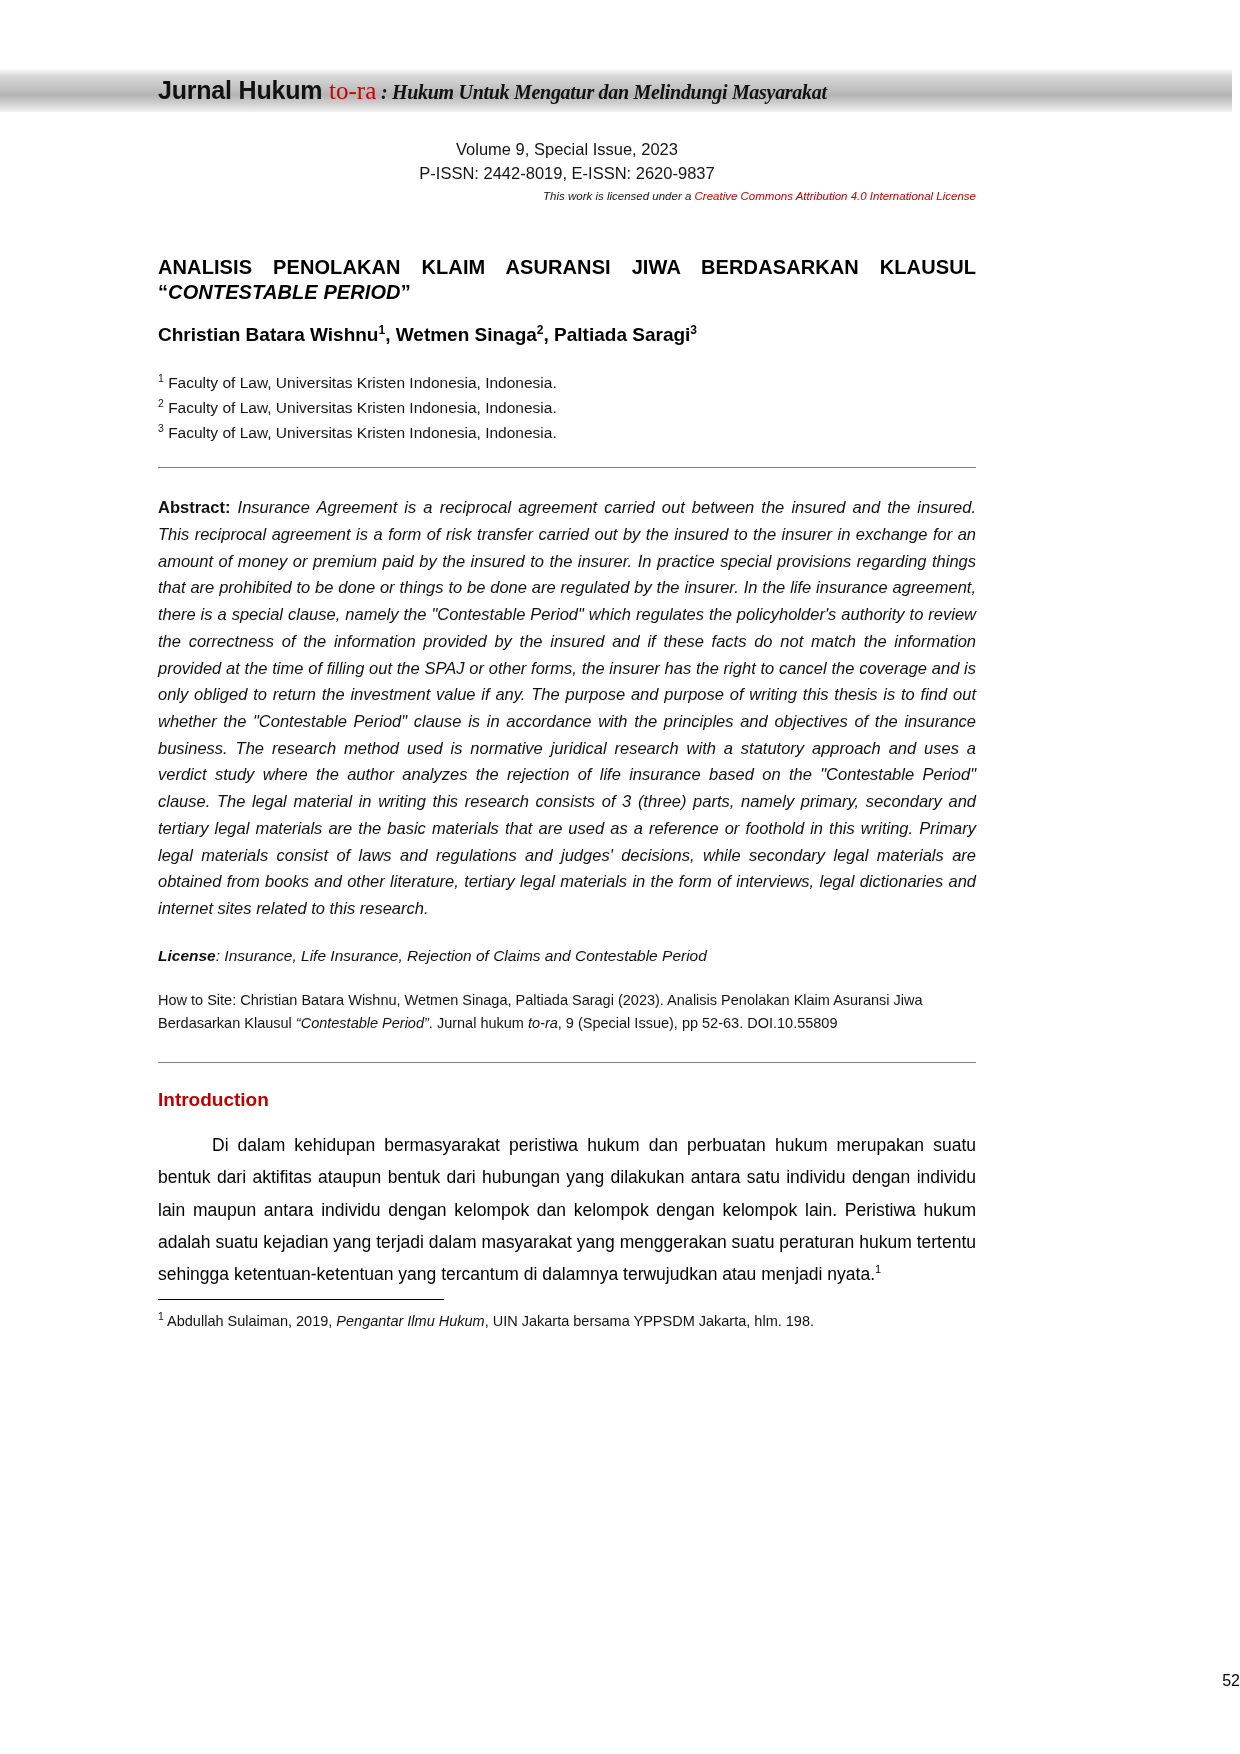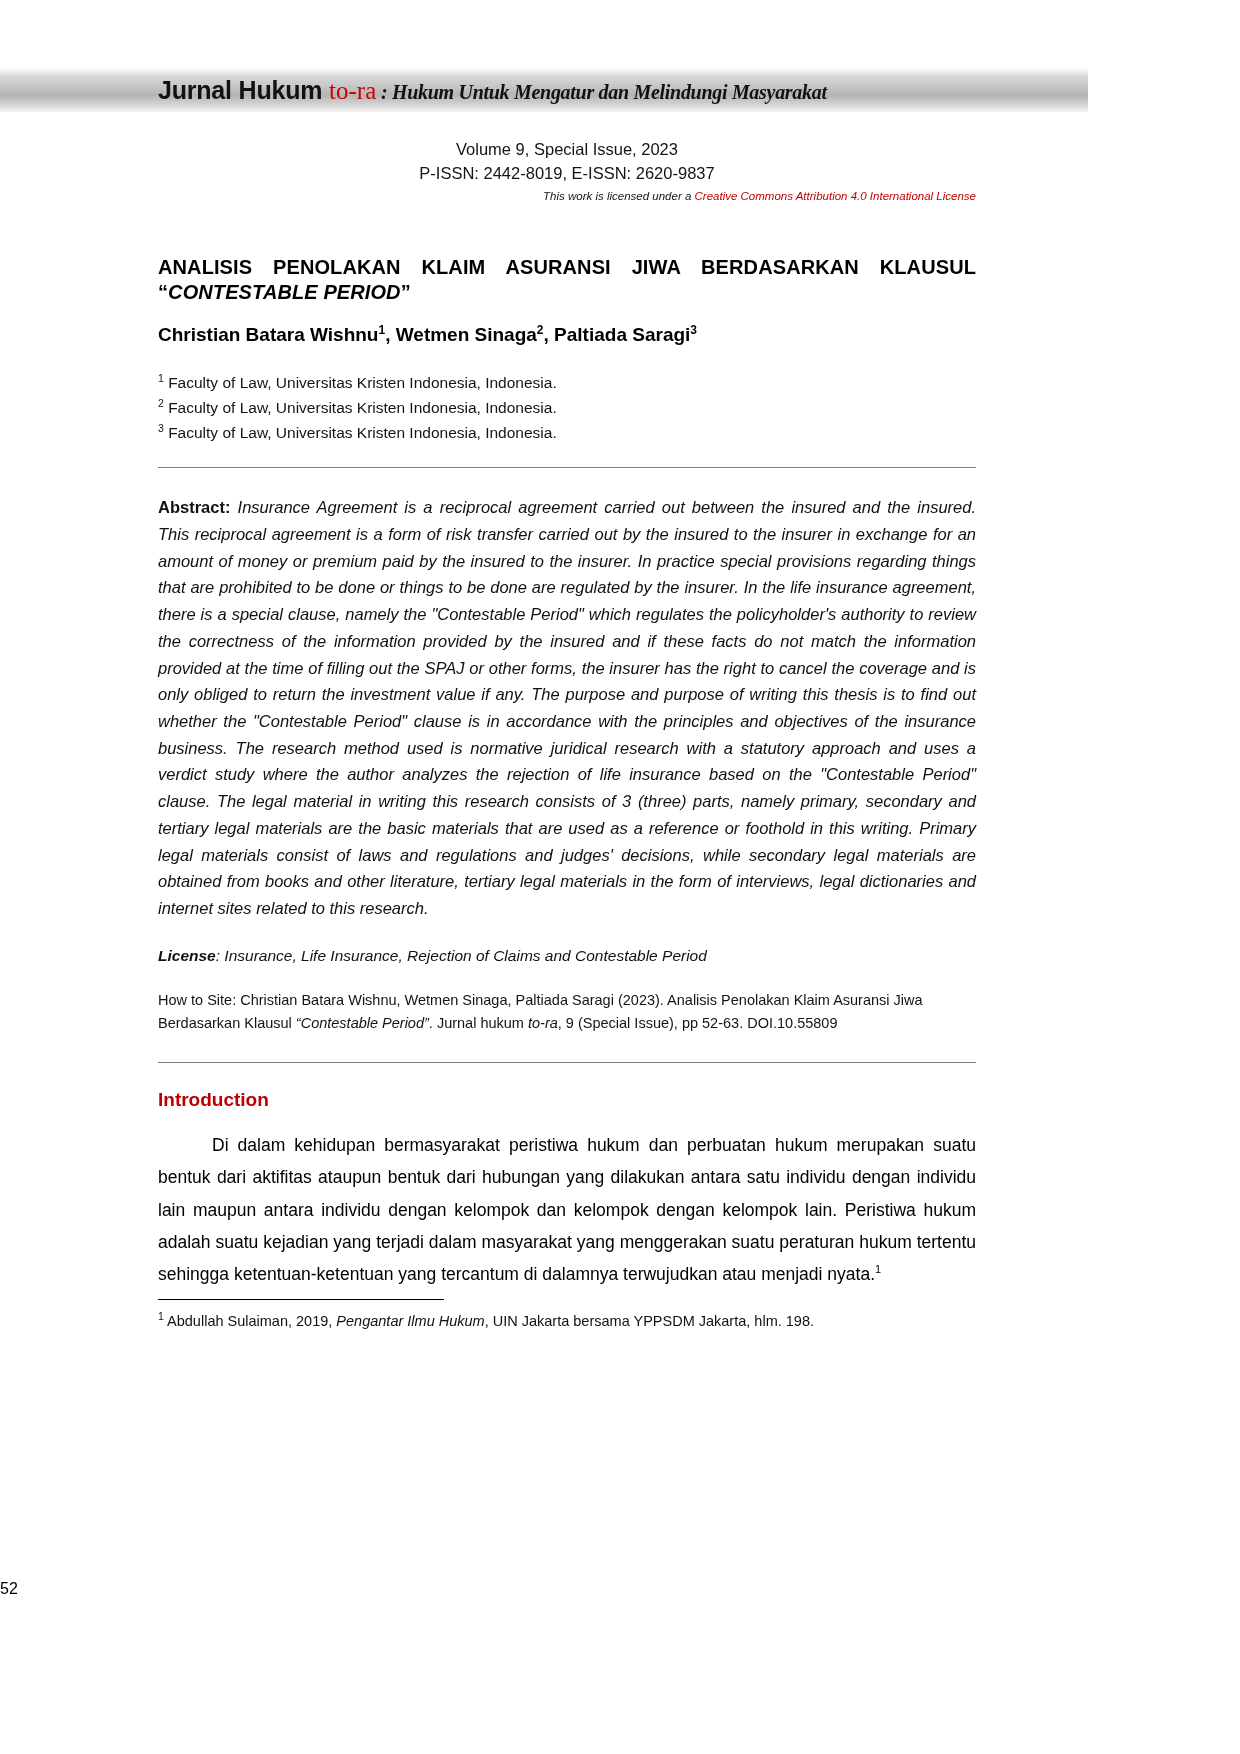--- a/index.html
+++ b/index.html
@@ -14,21 +14,21 @@
     color: #000000;
     position: relative;
     overflow: hidden;
   }
 
   
   .header-banner {
     position: absolute;
     top: 68px;
     left: 0;
-    width: 1088px;
+    width: 1232px;
     height: 44px;
     background: linear-gradient(to bottom,
         #ffffff 0%,
         #d9d9d9 18%,
         #c3c3c3 45%,
         #b4b4b4 62%,
         #d2d2d2 82%,
         #f2f2f2 100%);
     display: flex;
     align-items: center;
@@ -191,24 +191,24 @@
     margin-top: 9px;
     font-size: 14.5px;
     line-height: 1.5;
     color: #111111;
   }
   .footnote sup { font-size: 10.5px; vertical-align: super; }
   .footnote .ital { font-style: italic; }
 
   .page-number {
     position: absolute;
-    top: 1580px;
+    top: 1672px;
     left: 0;
     width: 1240px;
-    text-align: left;
+    text-align: right;
     font-size: 16px;
     color: #000000;
   }
 </style>
 </head>
 <body>
 
 <div class="header-banner">
   <div class="masthead">
     <span class="masthead-main">Jurnal Hukum </span><span class="masthead-tora">to-ra</span><span class="masthead-sub"> : Hukum Untuk Mengatur dan Melindungi Masyarakat</span>

